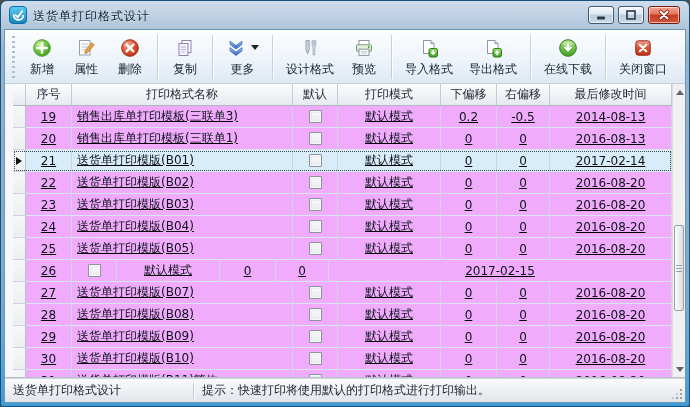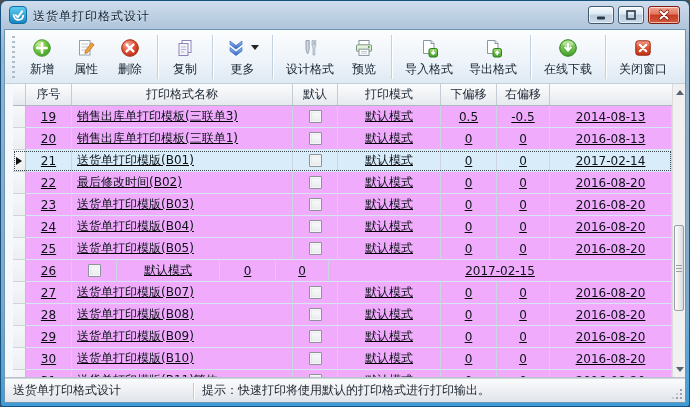--- a/index.html
+++ b/index.html
@@ -293,31 +293,32 @@
     <div class="grid">
       <div class="grid-inner">
         <div class="grid-header" id="grid-header">
             <div class="ghc c0"></div>
             <div class="ghc c1">序号</div>
             <div class="ghc c2">打印格式名称</div>
             <div class="ghc c3">默认</div>
             <div class="ghc c4">打印模式</div>
             <div class="ghc c5">下偏移</div>
             <div class="ghc c6">右偏移</div>
+            <div class="ghc c7">最后修改时间</div>
           </div>
         <div class="grid-body" id="grid-body">
             <div class="grow">
               <div class="gc rowhdr c0"></div>
               <div class="gc c1">19</div>
               <div class="gc name c2">销售出库单打印模板(三联单3)</div>
               <div class="gc c3">
                 <span class="cb"></span>
               </div>
               <div class="gc c4">默认模式</div>
-              <div class="gc c5">0.5</div>
+              <div class="gc c5">0.2</div>
               <div class="gc c6">-0.5</div>
               <div class="gc c7">2014-08-13</div>
             </div>
             <div class="grow">
               <div class="gc rowhdr c0"></div>
               <div class="gc c1">20</div>
               <div class="gc name c2">销售出库单打印模板(三联单1)</div>
               <div class="gc c3">
                 <span class="cb"></span>
               </div>
@@ -336,21 +337,21 @@
                 <span class="cb"></span>
               </div>
               <div class="gc c4">默认模式</div>
               <div class="gc c5">0</div>
               <div class="gc c6">0</div>
               <div class="gc c7">2017-02-14</div>
             </div>
             <div class="grow">
               <div class="gc rowhdr c0"></div>
               <div class="gc c1">22</div>
-              <div class="gc name c2">最后修改时间(B02)</div>
+              <div class="gc name c2">送货单打印模版(B02)</div>
               <div class="gc c3">
                 <span class="cb"></span>
               </div>
               <div class="gc c4">默认模式</div>
               <div class="gc c5">0</div>
               <div class="gc c6">0</div>
               <div class="gc c7">2016-08-20</div>
             </div>
             <div class="grow">
               <div class="gc rowhdr c0"></div>

